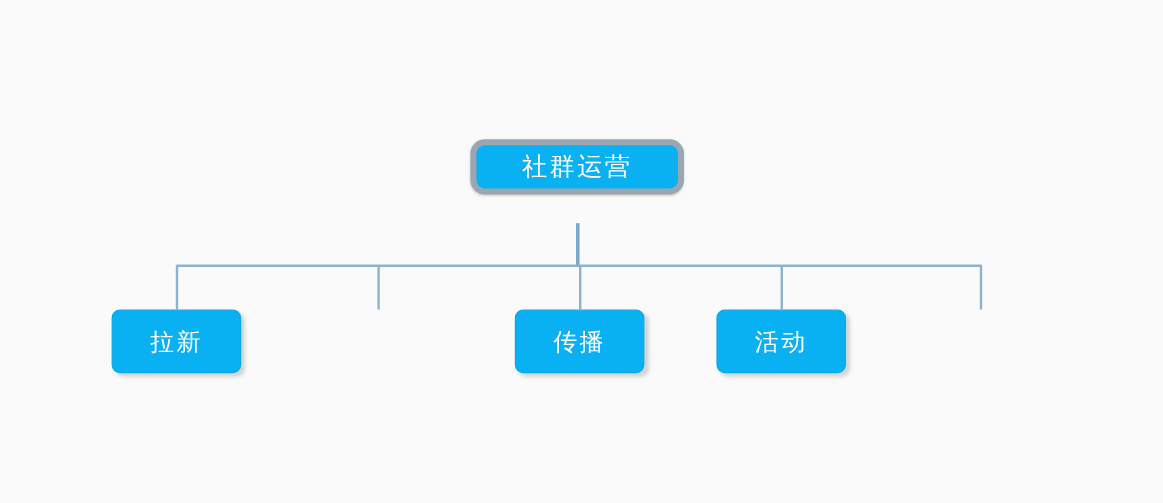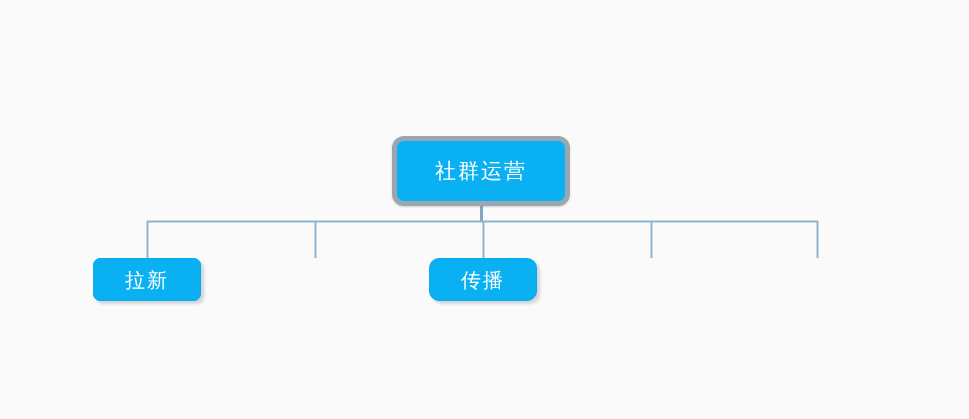--- a/index.html
+++ b/index.html
@@ -40,48 +40,48 @@
     align-items: center;
     justify-content: center;
     color: #ffffff;
     white-space: nowrap;
     letter-spacing: 1px;
     user-select: none;
   }
 
   .node-root {
     left: 392px;
-    top: 136px;
+    top: 116px;
     width: 178px;
-    height: 70px;
+    height: 46px;
     background: #09b0f2;
     border: 5px solid #9aa7b0;
     border-radius: 12px;
     font-size: 21px;
     line-height: 1;
     letter-spacing: 2px;
     box-shadow: 0 1px 2px rgba(120,130,140,0.35);
   }
 
   .node-child {
     top: 258px;
-    height: 43px;
+    height: 53px;
     background: #09b0f2;
     border: 1px solid #0aa9e8;
     border-radius: 7px;
     font-size: 20px;
     line-height: 1;
     letter-spacing: 2px;
     box-shadow: 3px 3px 3px rgba(150,158,166,0.40);
     text-align: center;
   }
 
   .node-child-0 { left: 93px;  width: 108px; }
   .node-child-1 { left: 261px; width: 108px; }
-  .node-child-2 { left: 429px; width: 108px; border-radius: 10px; }
+  .node-child-2 { left: 429px; width: 108px; }
   .node-child-3 { left: 597px; width: 108px; }
   .node-child-4 { left: 765px; width: 104px; }
 
   .node-label {
     display: block;
   }
 </style>
 </head>
 <body>
 
@@ -106,15 +106,18 @@
 
   <div class="node node-child node-child-0">
     <span class="node-label">拉新</span>
   </div>
 
 
   <div class="node node-child node-child-2">
     <span class="node-label">传播</span>
   </div>
 
+  <div class="node node-child node-child-3">
+    <span class="node-label">活动</span>
+  </div>
 
 
 </div>
 
 </body></html>

